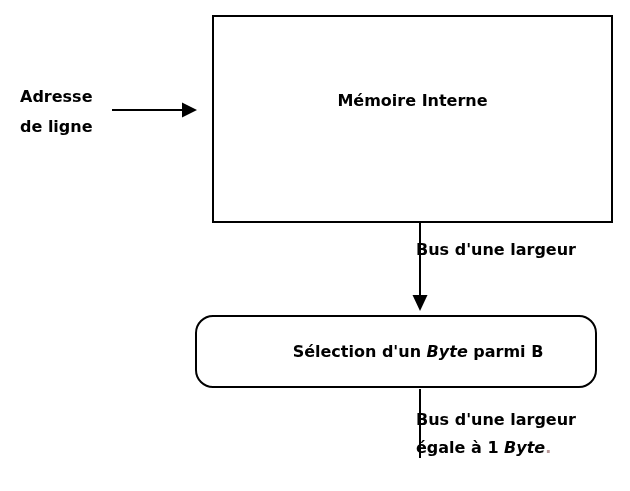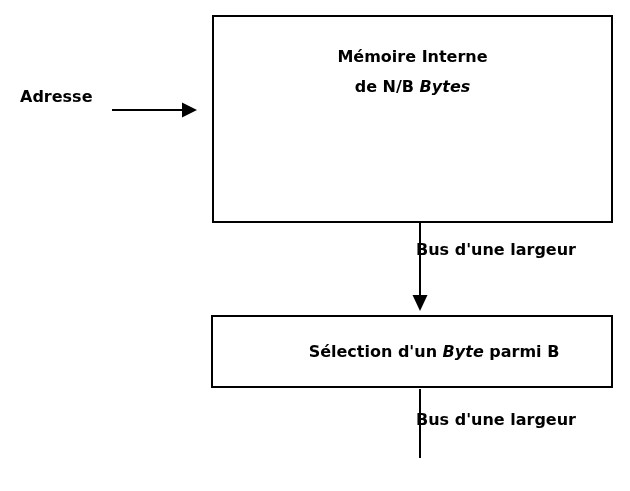--- a/index.html
+++ b/index.html
@@ -31,31 +31,32 @@
     box-sizing: border-box;
     border: 2px solid #000000;
     background: #ffffff;
     text-align: center;
   }
   .box1 {
     left: 212px;
     top: 15px;
     width: 401px;
     height: 208px;
-    padding-top: 25px;
+    padding-top: 69px;
     line-height: 30px;
   }
   .box2 {
-    left: 211px;
+    left: 195px;
     top: 315px;
     width: 402px;
     height: 73px;
     display: flex;
     align-items: center;
     justify-content: center;
+    border-radius: 18px;
   }
   .box2 .shift { transform: translateX(22px); white-space: nowrap; }
 
   .bus-label {
     left: 416px;
     line-height: 28px;
     white-space: nowrap;
   }
   .bus-label.top { top: 236px; }
   .bus-label.bottom { top: 406px; }
@@ -66,33 +67,31 @@
 
   svg { display: block; }
 </style>
 </head>
 <body>
 
 <div class="canvas">
 
   <div class="abs side-label">
     <div>Adresse</div>
+    <div>de ligne</div>
   </div>
 
   <svg class="abs" style="left:112px; top:101px;" width="86" height="18" viewBox="0 0 86 18" aria-hidden="true">
     <line x1="0" y1="9" x2="71" y2="9" stroke="#000000" stroke-width="2"></line>
     <polygon points="70,1.5 85,9 70,16.5" fill="#000000"></polygon>
   </svg>
 
   <div class="abs box box1">
     <div>
       <span>Mémoire Interne</span>
-    </div>
-    <div>
-      <span>de N/B </span><em>Bytes</em>
     </div>
   </div>
 
   <svg class="abs" style="left:410px; top:223px;" width="20" height="90" viewBox="0 0 20 90" aria-hidden="true">
     <line x1="10" y1="0" x2="10" y2="74" stroke="#000000" stroke-width="2"></line>
     <polygon points="2.5,72 17.5,72 10,88" fill="#000000"></polygon>
   </svg>
 
   <div class="abs bus-label top">
     <div>Bus d'une largeur</div>
@@ -104,15 +103,18 @@
     </div>
   </div>
 
   <svg class="abs" style="left:410px; top:389px;" width="20" height="93" viewBox="0 0 20 93" aria-hidden="true">
     <line x1="10" y1="0" x2="10" y2="77" stroke="#000000" stroke-width="2"></line>
     <polygon points="2.5,75 17.5,75 10,91" fill="#000000"></polygon>
   </svg>
 
   <div class="abs bus-label bottom">
     <div>Bus d'une largeur</div>
+    <div>
+      <span>égale à 1 </span><em>Byte</em><span class="mark">.</span>
+    </div>
   </div>
 
 </div>
 
 </body></html>

